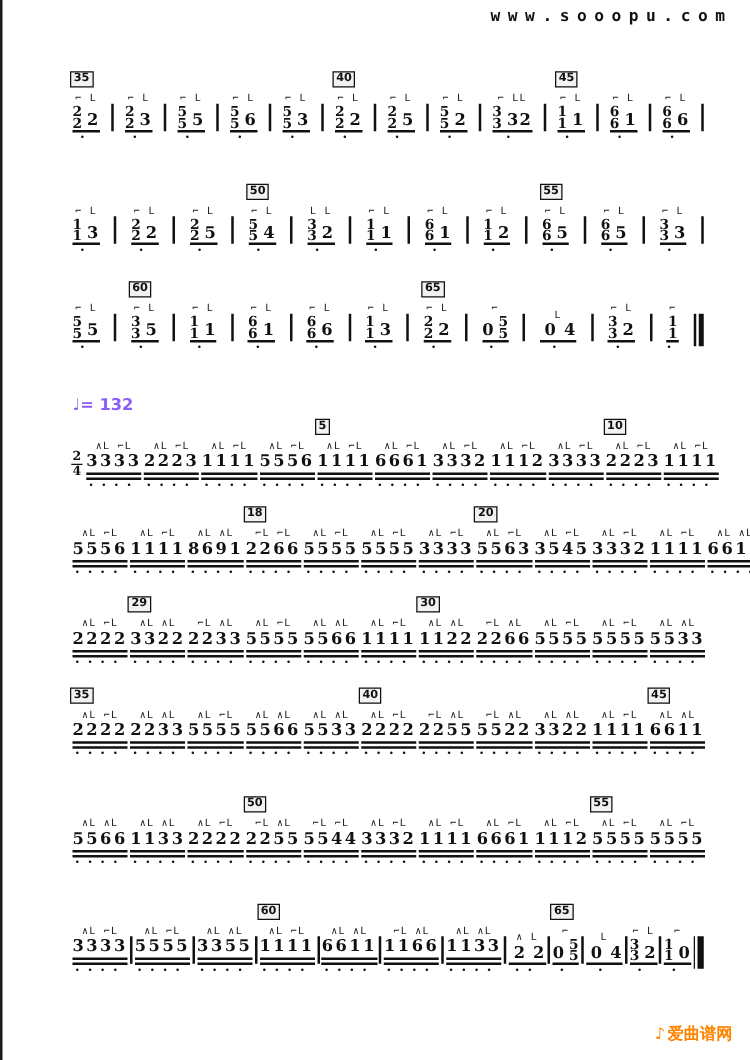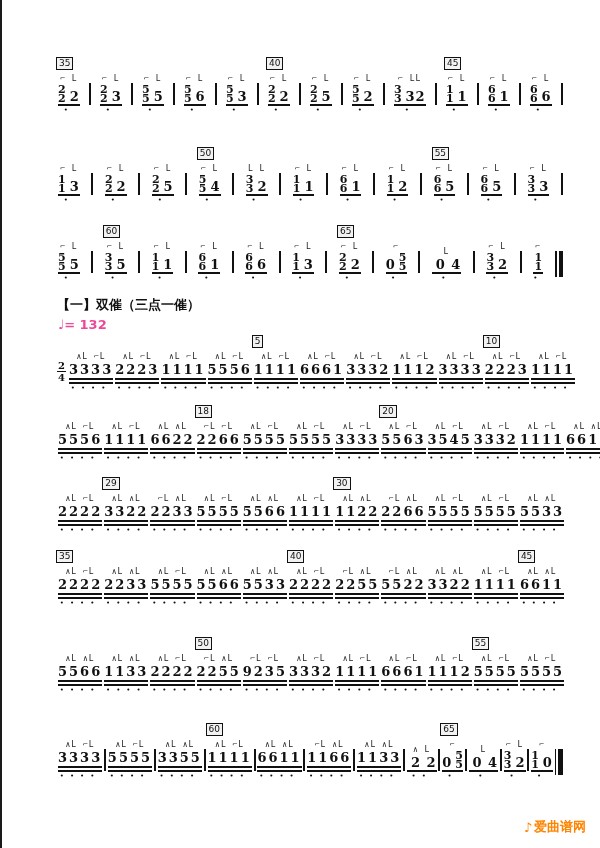--- a/index.html
+++ b/index.html
@@ -7,21 +7,21 @@
         font-family:"DejaVu Serif", serif;color:#111;}
   #left-edge{position:absolute;left:0;top:0;width:2px;height:848px;background:#1a1a1a;}
   #site-url{position:absolute;top:6px;right:14px;font-family:"DejaVu Sans Mono", monospace;
         font-weight:bold;font-size:13px;letter-spacing:6px;color:#111;}
   #score{position:absolute;left:0;top:0;width:600px;height:848px;}
   .line{position:absolute;left:57px;width:506px;height:58px;display:flex;
         justify-content:space-between;align-items:flex-end;}
   .cell{position:relative;display:flex;flex-direction:column;align-items:center;
         margin:0 1px;}
   .badge{position:absolute;top:-17px;left:-2px;border:1.5px solid #111;background:#f2f2f2;
-        font-family:"DejaVu Sans", sans-serif;font-size:9px;font-weight:normal;
+        font-family:"DejaVu Sans", sans-serif;font-size:9px;font-weight:bold;
         line-height:11px;padding:0 2px;color:#111;}
   .marks{font-family:"DejaVu Sans Mono", monospace;font-size:8px;line-height:9px;
         letter-spacing:1px;color:#1a1a1a;white-space:pre;margin-bottom:2px;}
   .body{display:flex;align-items:flex-end;}
   .stk{display:flex;flex-direction:column;align-items:center;font-size:11px;
         font-weight:bold;line-height:9px;}
   .nt{font-size:13px;font-weight:bold;line-height:13px;margin-left:4px;letter-spacing:1px;}
   .pre{font-size:13px;font-weight:bold;line-height:13px;margin-right:4px;}
   .run{font-size:13px;font-weight:bold;line-height:14px;letter-spacing:2px;margin-left:0;}
   .beam{width:100%;height:2px;background:#111;margin-top:1px;}
@@ -32,29 +32,30 @@
   .bar{width:2px;height:22px;background:#111;margin-bottom:9px;}
   .bar.final{width:8px;background:none;display:flex;justify-content:flex-end;}
   .bar.final .thin{width:2px;height:26px;background:#111;margin-right:2px;}
   .bar.final .thick{width:5px;height:26px;background:#111;}
   .tsig{display:flex;flex-direction:column;align-items:center;font-size:10px;
         font-weight:bold;line-height:9px;margin-bottom:10px;margin-right:2px;}
   .tsig .tsl{width:9px;height:1.5px;background:#111;margin:1px 0;}
   #section-header{position:absolute;left:57px;top:296px;font-family:"DejaVu Sans", sans-serif;
         font-size:13px;font-weight:bold;color:#111;}
   #tempo{position:absolute;left:58px;top:317px;font-size:13px;font-weight:bold;
-        font-family:"DejaVu Sans", sans-serif;color:#ec4899;}
+        font-family:"DejaVu Sans", sans-serif;color:#8b5cf6;}
   #footer-brand{position:absolute;right:14px;bottom:12px;font-family:"DejaVu Sans", sans-serif;
         font-size:13px;font-weight:bold;display:flex;align-items:center;gap:2px;}
 </style>
 </head>
 <body>
 
 <div id="page">
   <div id="left-edge"></div>
+  <div id="site-url">www.sooopu.com</div>
 
   <div id="score">
       <div class="line" style="top: 56px;">
         <div class="cell">
           <div class="badge">35</div>
           <div class="marks">⌐ L</div>
           <div class="body">
             <span class="stk">
               <span>2</span>
               <span>2</span>
@@ -626,21 +627,21 @@
           <div class="body">
             <span class="run">1111</span>
           </div>
           <div class="beam b2"></div>
           <div class="dots">••••</div>
         </div>
         <div class="bar"></div>
         <div class="cell">
           <div class="marks">∧L ∧L</div>
           <div class="body">
-            <span class="run">6622</span>
+            <span class="run">8691</span>
           </div>
           <div class="beam b2"></div>
           <div class="dots">••••</div>
         </div>
         <div class="bar"></div>
         <div class="cell">
           <div class="badge">18</div>
           <div class="marks">⌐L ⌐L</div>
           <div class="body">
             <span class="run">2266</span>
@@ -964,21 +965,21 @@
           <div class="body">
             <span class="run">2255</span>
           </div>
           <div class="beam b2"></div>
           <div class="dots">••••</div>
         </div>
         <div class="bar"></div>
         <div class="cell">
           <div class="marks">⌐L ⌐L</div>
           <div class="body">
-            <span class="run">9235</span>
+            <span class="run">5544</span>
           </div>
           <div class="beam b2"></div>
           <div class="dots">••••</div>
         </div>
         <div class="bar"></div>
         <div class="cell">
           <div class="marks">∧L ⌐L</div>
           <div class="body">
             <span class="run">3332</span>
           </div>
@@ -1155,20 +1156,19 @@
           <div class="beam"></div>
           <div class="dots">•</div>
         </div>
         <div class="bar final">
           <span class="thin"></span>
           <span class="thick"></span>
         </div>
       </div>
     </div>
 
-  <div id="section-header">【一】双催（三点一催）</div>
   <div id="tempo">♩= 132</div>
 
   <div id="footer-brand" style="color: rgb(255, 132, 0);">
     <span>♪</span>
     <span>爱曲谱网</span>
   </div>
 </div>
 
 </body></html>

